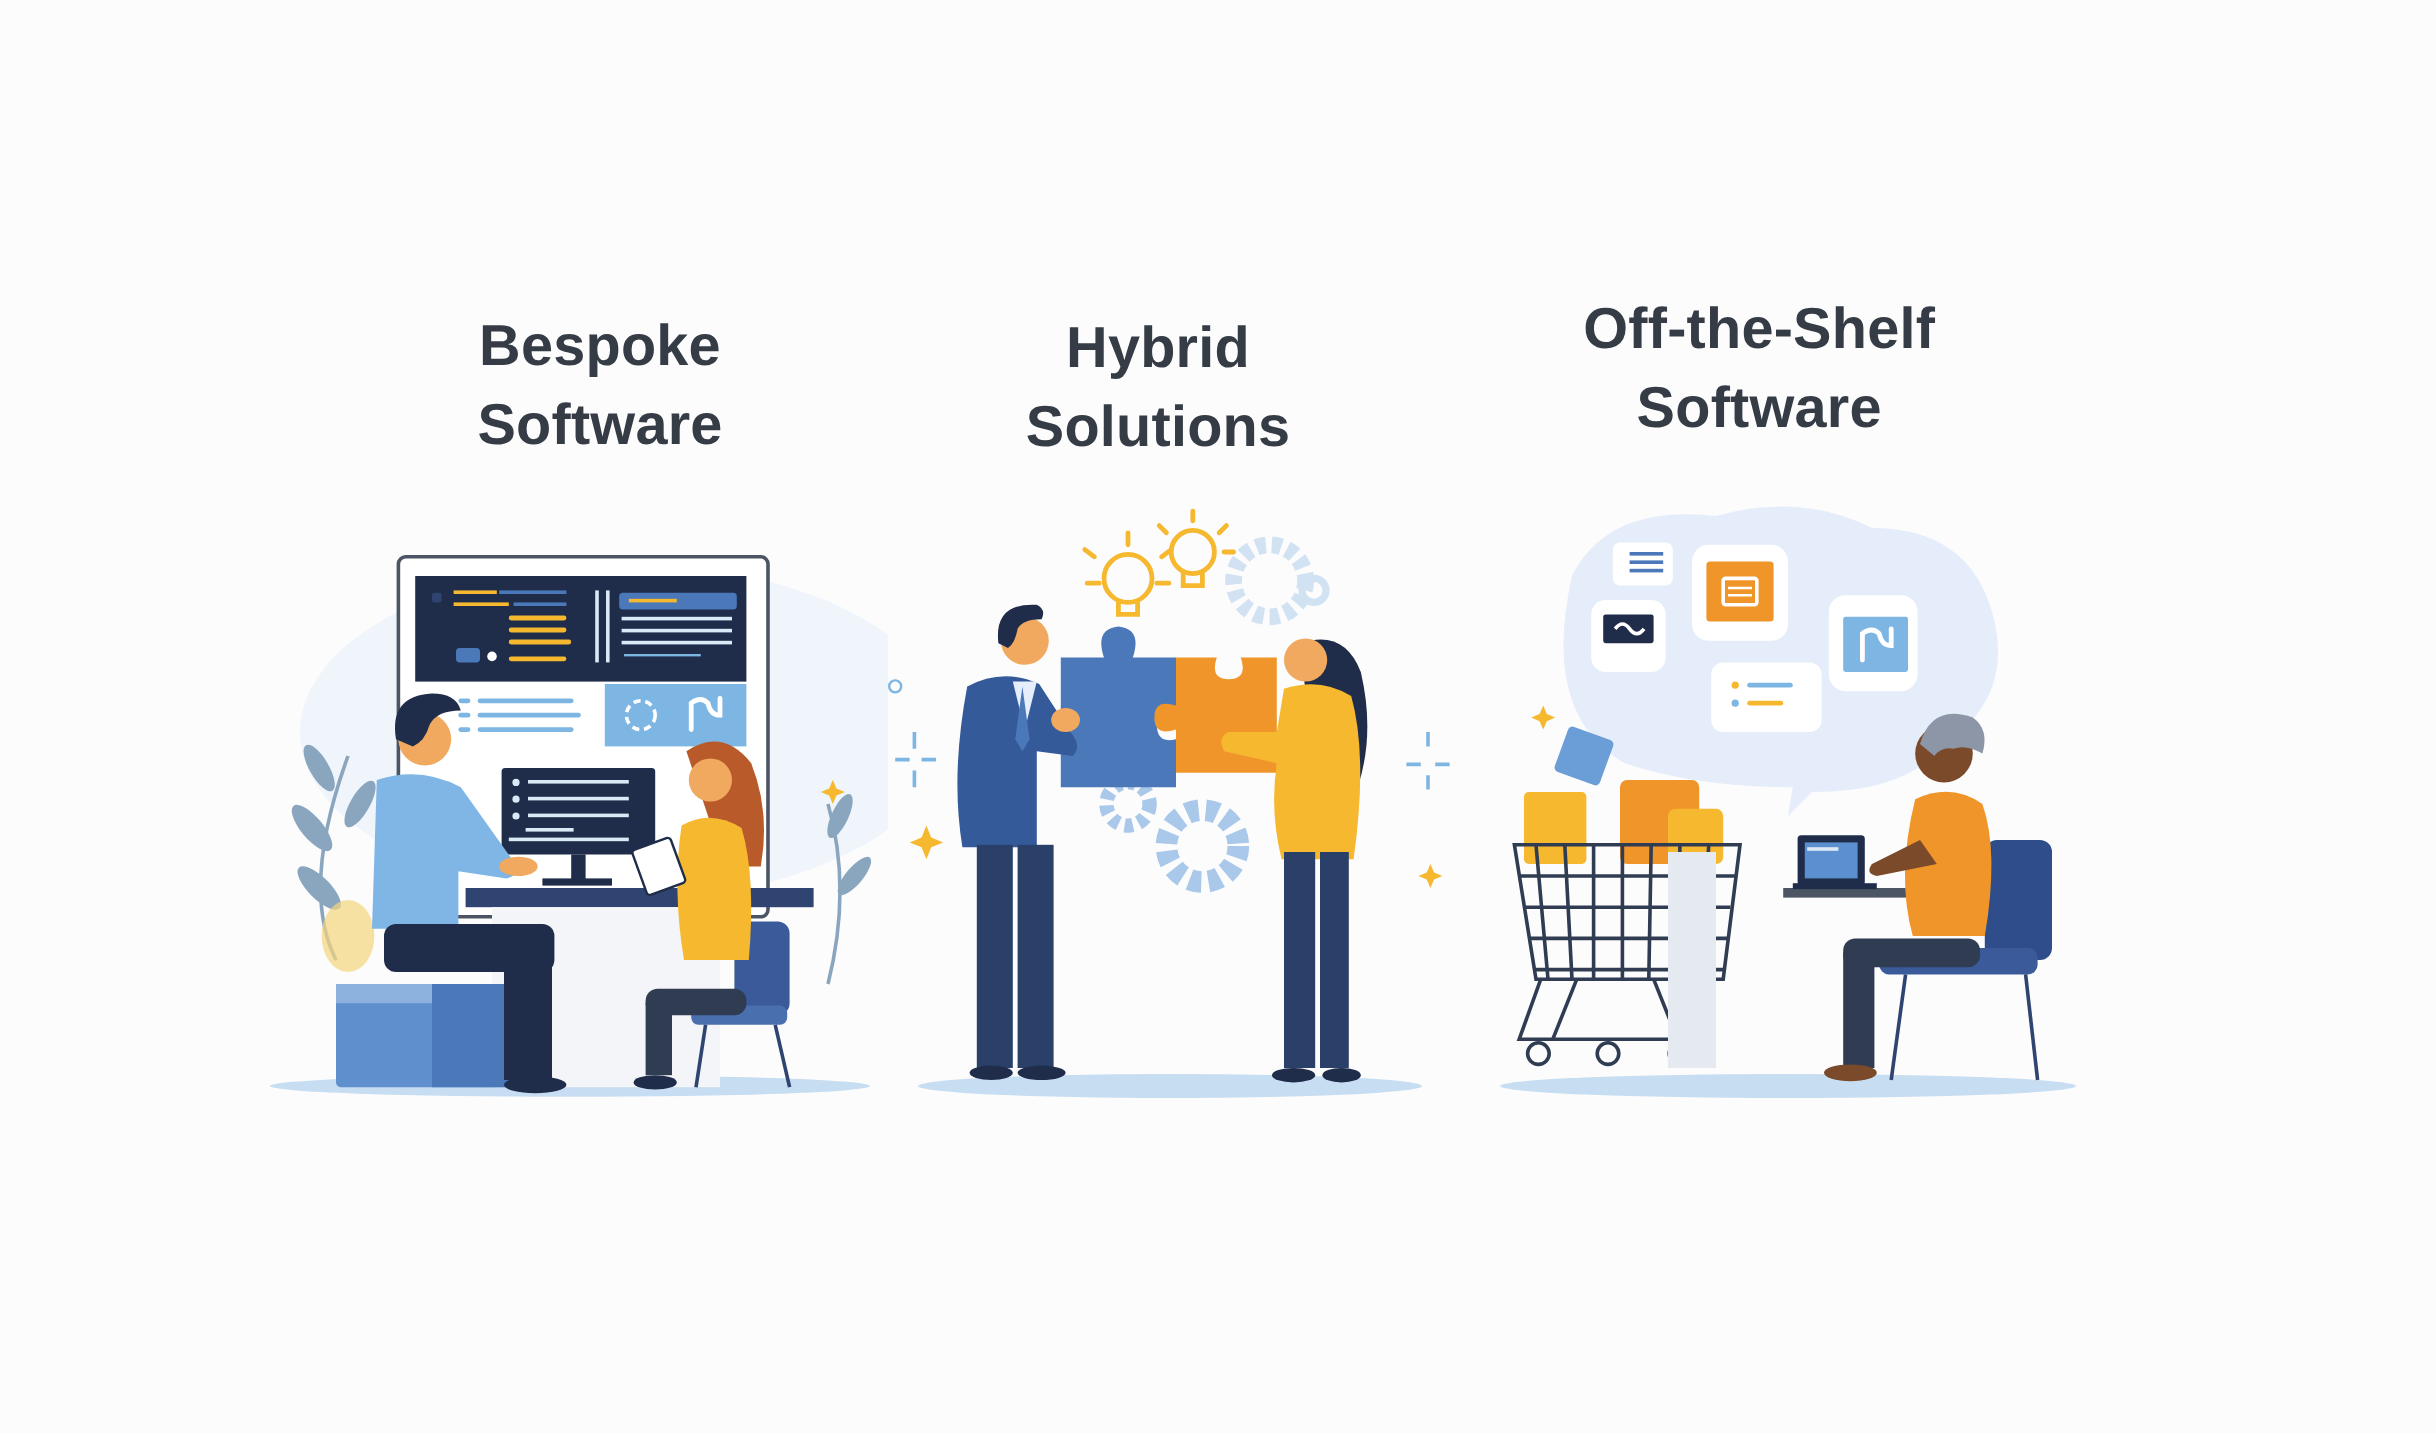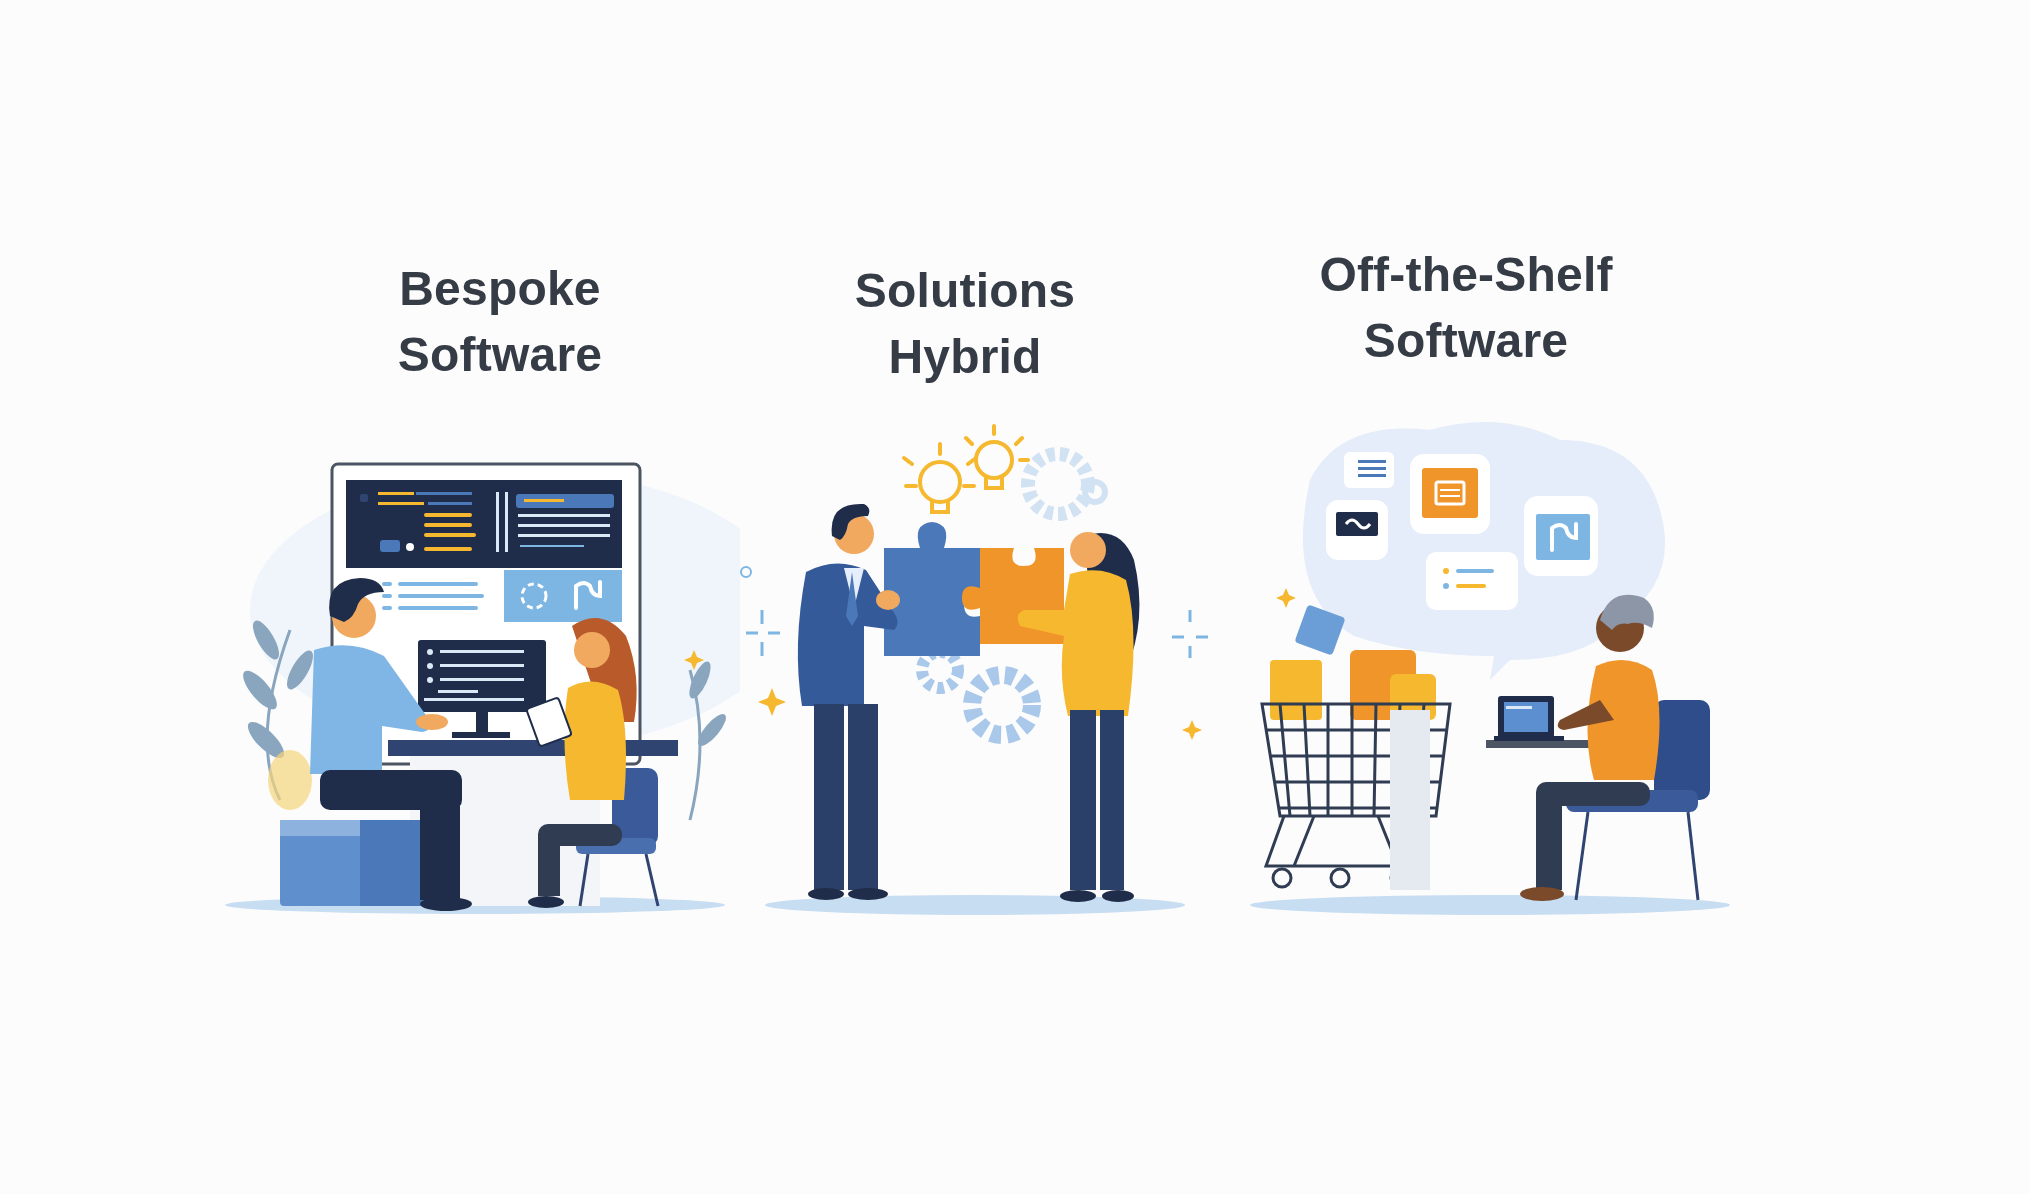--- a/index.html
+++ b/index.html
@@ -116,22 +116,22 @@
         <ellipse cx="326" cy="462" rx="18" ry="6" fill="#1f2d4a"></ellipse>
         <rect x="312" y="262" width="34" height="40" rx="3" fill="#ffffff" stroke="#1f2d4a" stroke-width="2" transform="rotate(-20 329 282)"></rect>
       </g>
       <path d="M474 210 l3 7 7 3 -7 3 -3 7 -3-7 -7-3 7-3z" fill="#f5b82e"></path>
     </svg>
   </div>
 </div>
 
 <div class="panel" style="left:720px;width:520px;">
   <div class="heading" style="left:45px;width:400px;top:258px;">
+    <span>Hybrid</span>
     <span>Solutions</span>
-    <span>Hybrid</span>
   </div>
   <div class="scene" style="left:20px;top:420px;width:480px;height:500px;">
     <svg width="480" height="500" viewBox="0 0 480 500">
       <ellipse cx="235" cy="485" rx="210" ry="10" fill="#c7ddf1"></ellipse>
 
       <g fill="none" stroke="#f5b82e" stroke-width="4" stroke-linecap="round">
         <circle cx="200" cy="62" r="20"></circle>
           <path d="M192 82 v10 h16 v-10"></path>
         <path d="M172 44 l-8-6 M200 34 v-10 M228 44 l8-6 M176 66 h-10 M224 66 h10"></path>
         <circle cx="254" cy="40" r="18"></circle>

